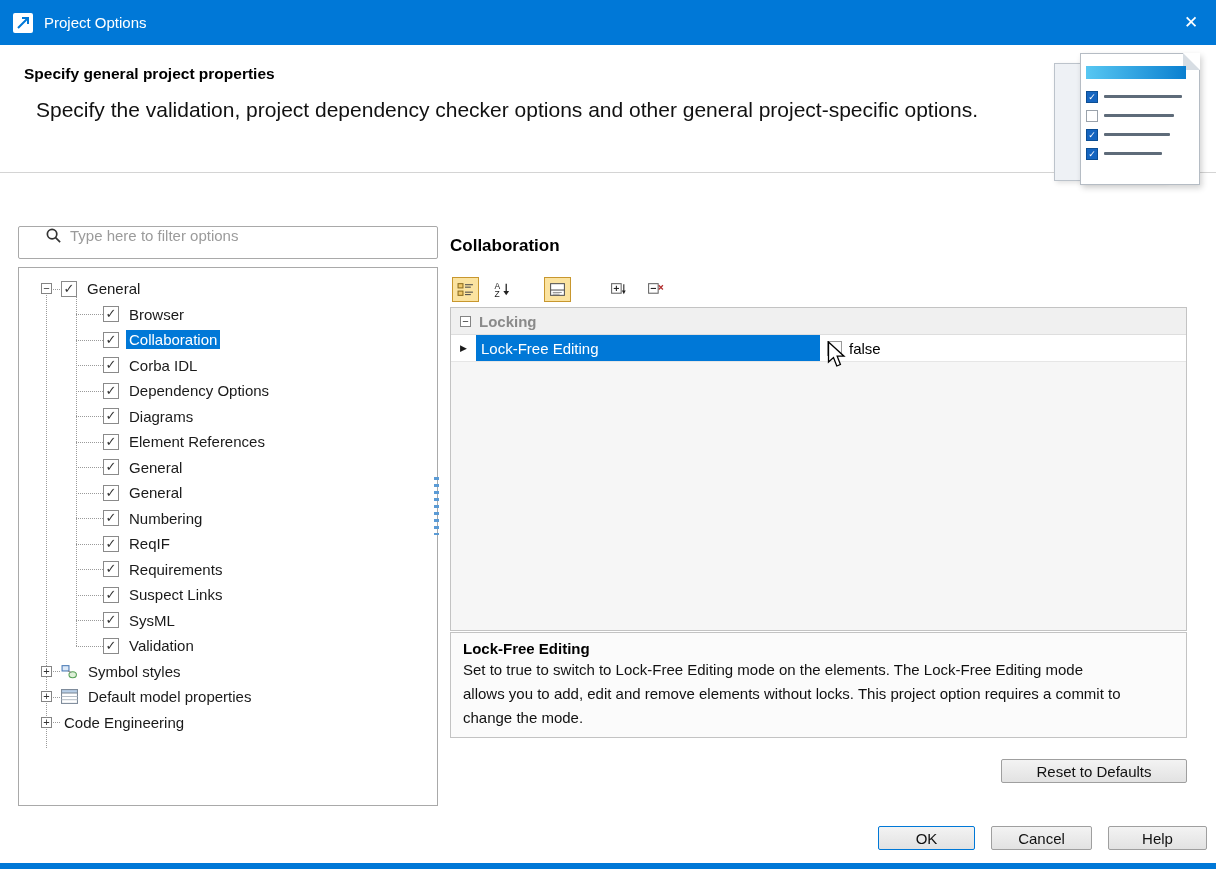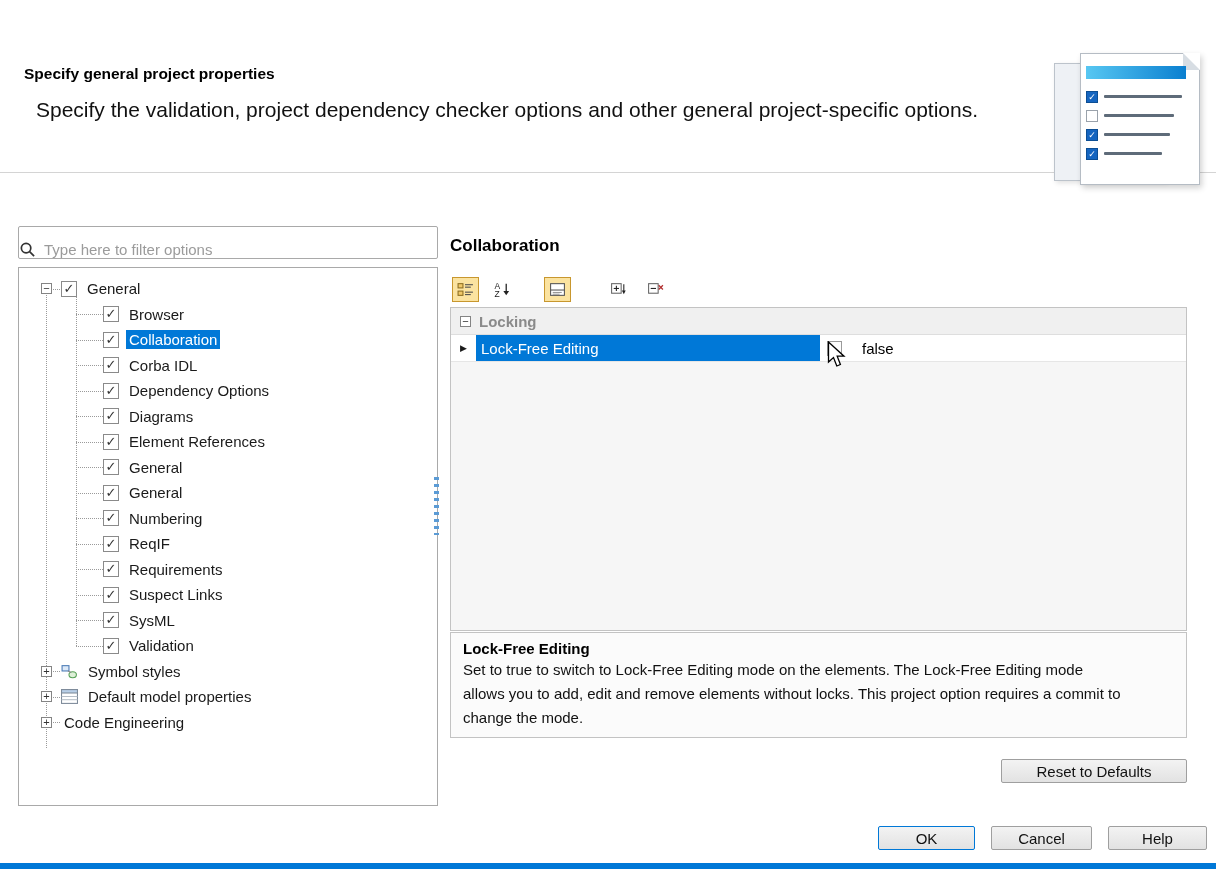--- a/index.html
+++ b/index.html
@@ -25,21 +25,21 @@
   .pg-front { position:absolute; left:28px; top:2px; width:120px; height:132px; background:#ffffff; border:1px solid #b5bcc4; box-shadow:2px 3px 6px rgba(0,0,0,.18); }
   .pg-fold  { position:absolute; right:-1px; top:-1px; width:0; height:0; border-left:17px solid #d7dde3; border-top:17px solid #ffffff; }
   .pg-band  { position:absolute; left:5px; top:12px; width:100px; height:13px; background:linear-gradient(90deg,#57c7f2,#0a7fd0); }
   .pg-rows  { position:absolute; left:5px; top:33px; right:6px; }
   .pg-row   { display:flex; align-items:center; height:19px; gap:6px; }
   .pg-cb    { width:12px; height:12px; flex:none; background:#1565c0; border:1px solid #0c4e94; color:#fff; font-size:9px; line-height:11px; text-align:center; }
   .pg-cb.off{ background:#ffffff; border:1px solid #9aa2ab; }
   .pg-bar   { height:3px; background:#5e6b79; border-radius:1px; }
 
   
-  .filter { position:absolute; left:18px; top:226px; width:420px; height:33px; border:1px solid #a9a9a9; border-radius:2px; background:#fff; display:flex; align-items:flex-end; padding:0 0; gap:8px; }
+  .filter { position:absolute; left:18px; top:226px; width:420px; height:33px; border:1px solid #a9a9a9; border-radius:2px; background:#fff; display:flex; align-items:flex-start; padding:0 26px; gap:8px; }
   .filter svg { width:17px; height:17px; flex:none; }
   .filter input { border:none; outline:none; flex:1; font-size:15px; color:#333; font-family:inherit; background:transparent; }
   .filter input::placeholder { color:#9b9b9b; }
 
   .tree-box { position:absolute; left:18px; top:267px; width:420px; height:539px; border:1px solid #a9a9a9; background:#fff; overflow:hidden; padding-top:8px; }
   .vline { position:absolute; border-left:1px dotted #9a9a9a; }
   .vline.root { left:27px; top:21px; height:459px; }
   .vline.kids { left:57px; top:21px; height:357px; }
   .trow { position:relative; height:25.5px; display:flex; align-items:center; font-size:15px; color:#1a1a1a; white-space:nowrap; }
   .lvl0 { padding-left:22px; }
@@ -67,21 +67,21 @@
   .tbtn svg { width:17px; height:17px; display:block; }
 
   .grid { position:absolute; left:450px; top:307px; width:737px; height:324px; border:1px solid #c3c3c3; background:#f6f6f6; }
   .group-row { height:27px; background:#f0f0f0; border-bottom:1px solid #dedede; display:flex; align-items:center; padding-left:9px; }
   .group-row .exp { margin-right:8px; }
   .group-label { font-weight:bold; color:#8a8a8a; font-size:15px; }
   .prop-row { height:27px; display:flex; align-items:stretch; background:#ffffff; border-bottom:1px solid #e6e6e6; }
   .prop-gutter { width:25px; flex:none; display:flex; align-items:center; justify-content:center; font-size:9px; color:#1a1a1a; background:#fff; }
   .prop-name { width:344px; flex:none; display:flex; align-items:center; padding-left:5px; font-size:15px; color:#1a1a1a; }
   .prop-row.sel .prop-name { background:#0078d7; color:#ffffff; }
-  .prop-value { flex:1; background:#fff; display:flex; align-items:center; padding-left:7px; gap:20px; font-size:15px; color:#000; }
+  .prop-value { flex:1; background:#fff; display:flex; align-items:center; padding-left:7px; gap:7px; font-size:15px; color:#000; }
   .val-cb { width:15px; height:15px; flex:none; border:1px solid #9a9a9a; background:#fdfdfd; }
 
   .cursor { position:absolute; left:827px; top:341px; width:20px; height:28px; z-index:6; }
 
   .desc { position:absolute; left:450px; top:632px; width:737px; height:106px; border:1px solid #c3c3c3; background:#fbfbfb; padding:7px 12px; }
   .desc h3 { font-size:15px; font-weight:bold; color:#000; margin-bottom:1px; }
   .desc p  { font-size:15px; line-height:24px; color:#111; max-width:660px; }
 
   
   .btn { position:absolute; height:24px; background:linear-gradient(#f3f3f3,#e2e2e2); border:1px solid #9f9f9f; border-radius:2px; font-size:15px; font-family:inherit; color:#111; cursor:default; }
@@ -90,20 +90,32 @@
   .btn.cancel { left:991px;  top:826px; width:101px; }
   .btn.help   { left:1108px; top:826px; width:99px;  }
 
   .bottom-strip { position:absolute; left:0; bottom:0; width:100%; height:6px; background:#0078d7; }
 </style>
 </head>
 <body>
 
 <div class="dialog">
 
+  <div class="titlebar">
+    <span class="app-icon">
+      <svg viewBox="0 0 22 22">
+          <rect x="1" y="1" width="20" height="20" rx="2" fill="#ffffff"></rect>
+          <path d="M6 16 L16 6 M10 6 h6 v6" fill="none" stroke="#0078d7" stroke-width="2"></path>
+        </svg>
+    </span>
+    <span class="title-text">Project Options</span>
+    <div class="close-btn">
+      <span>✕</span>
+    </div>
+  </div>
 
   <div class="header">
     <h1>Specify general project properties</h1>
     <p>Specify the validation, project dependency checker options and other general project-specific options.</p>
     <div class="graphic">
       <div class="pg-back"></div>
       <div class="pg-front">
         <div class="pg-fold"></div>
         <div class="pg-band"></div>
         <div class="pg-rows">

